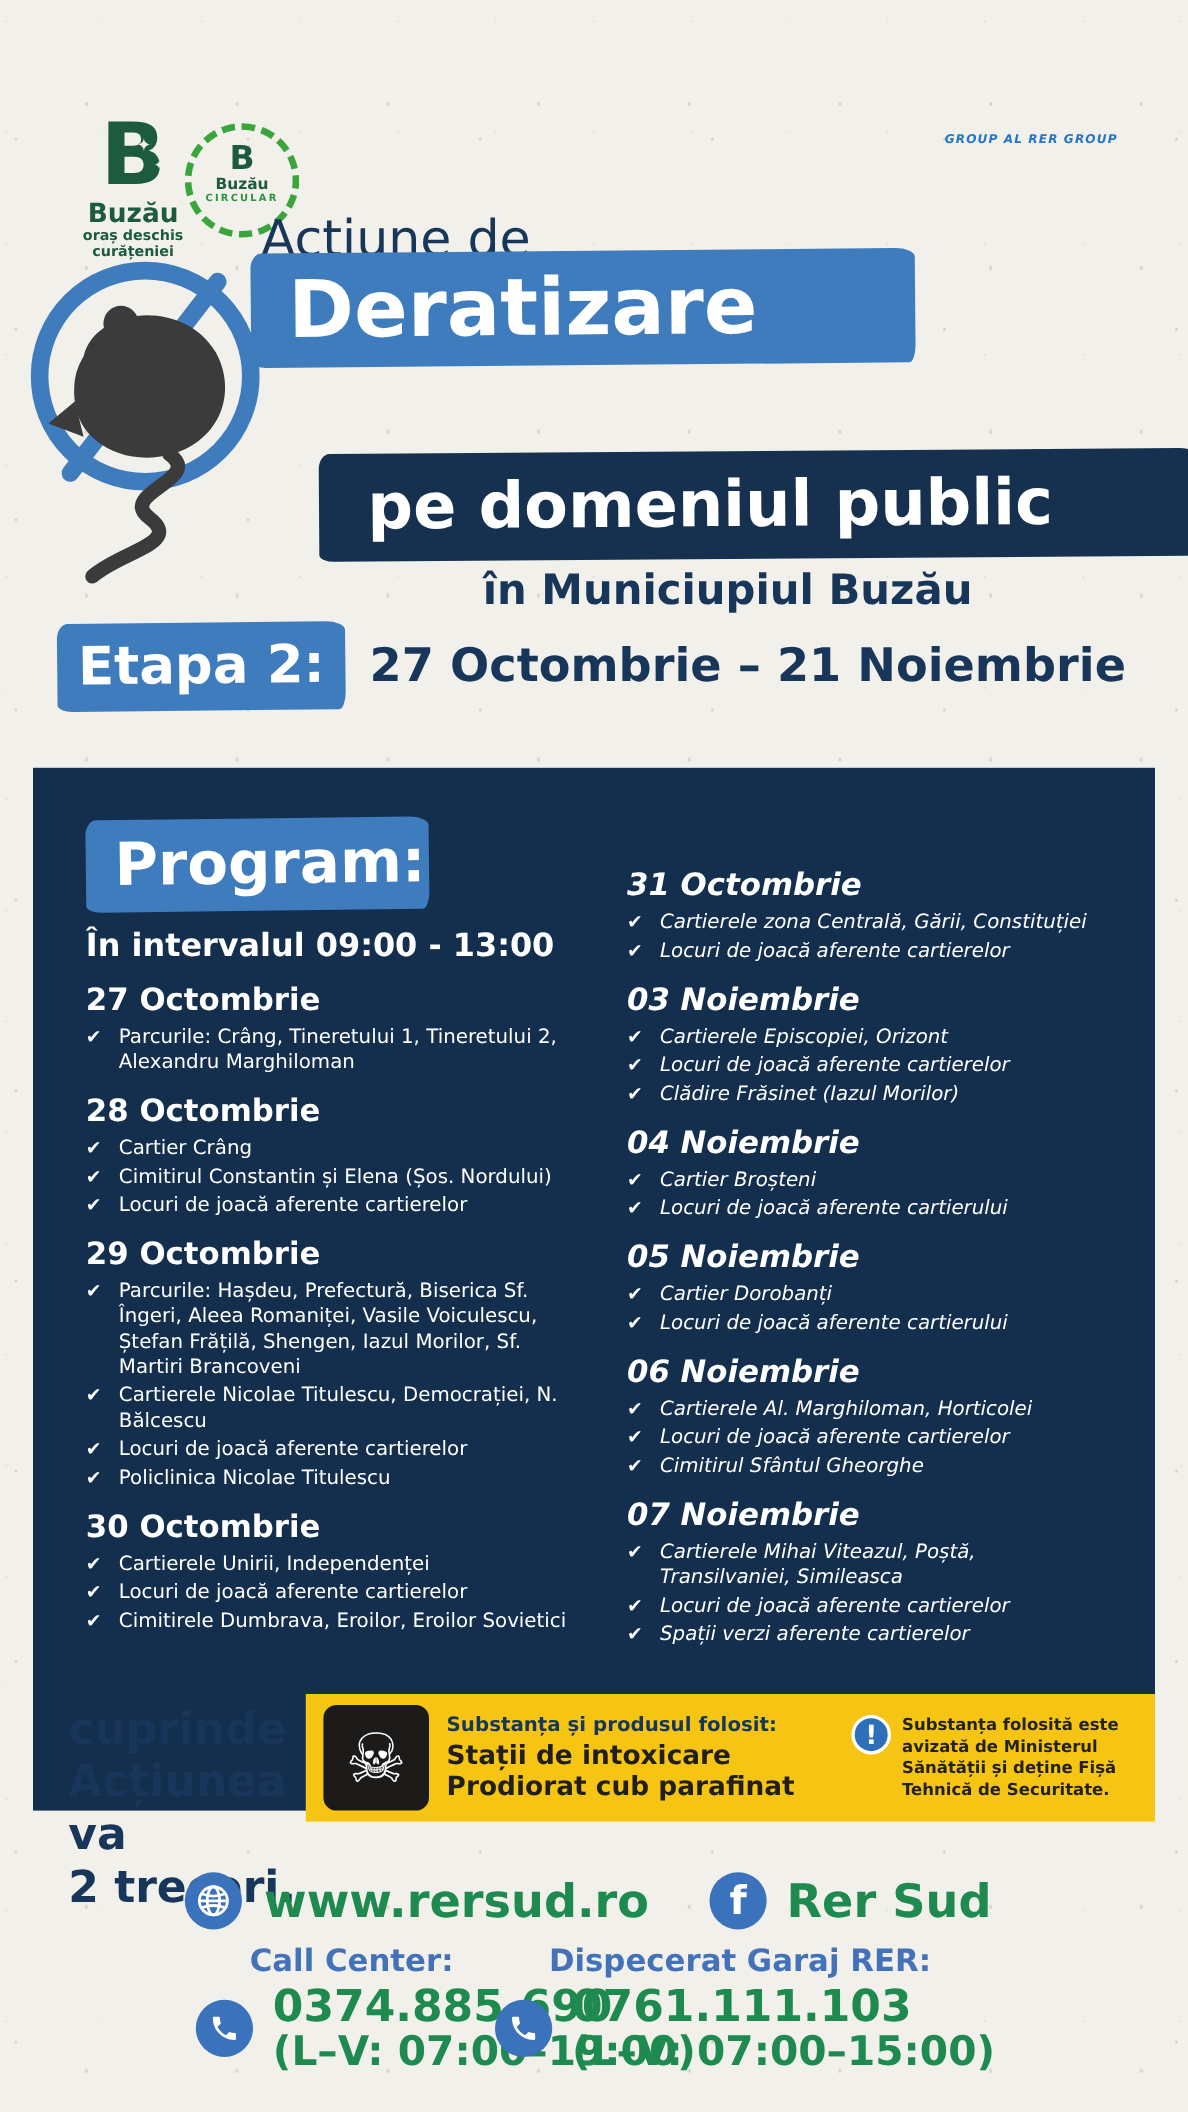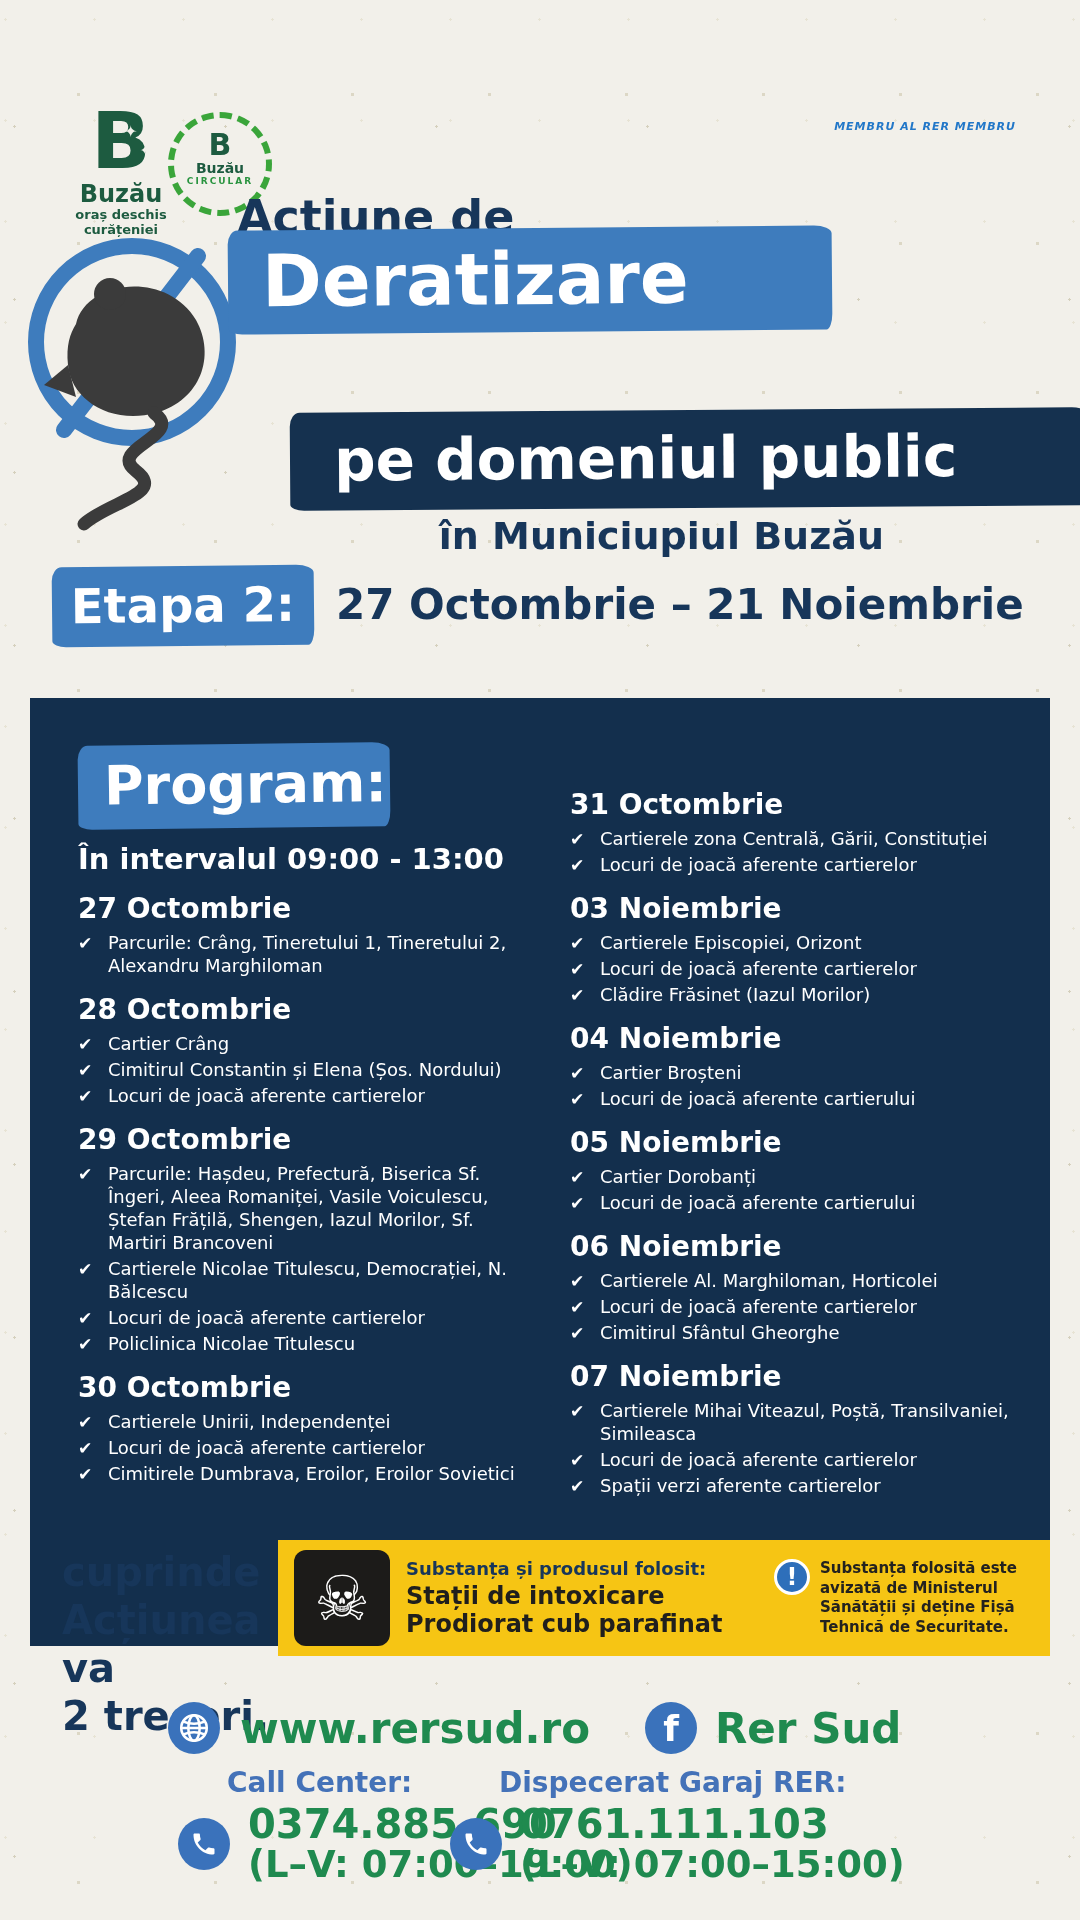--- a/index.html
+++ b/index.html
@@ -30,38 +30,38 @@
   .logo-circular .ccirc{ font-size:9px; font-weight:bold; letter-spacing:2px; color:#2a9440;}
 
   .logo-rersud{ right:58px; top:118px; text-align:center; }
   .logo-rersud .word{ display:flex; align-items:center; gap:8px; }
   .logo-rersud .rer{ font-size:42px; font-weight:bold; font-style:italic; color:#1f8a4f; letter-spacing:1px;}
   .logo-rersud .sud{ font-size:42px; font-weight:bold; font-style:italic; color:#2277c8; letter-spacing:1px;}
   .logo-rersud .membership{ font-size:11px; font-weight:bold; font-style:italic; color:#2277c8;
     letter-spacing:1px; margin-top:2px; text-align:right; padding-right:6px;}
 
   
-  .title-pre{ left:237px; top:190px; font-size:46px; font-weight:bold; color:#17365a; }
+  .title-pre{ left:237px; top:190px; font-size:46px; font-weight:normal; color:#17365a; }
   .brush{ border-radius:10px 18px 6px 14px / 14px 8px 16px 6px; }
   .brush-deratizare{ left:228px; top:228px; width:604px; height:104px; background:#3e7cbd;
     transform:rotate(-0.5deg); color:#fff; font-size:72px; font-weight:bold; line-height:102px; padding-left:34px;}
   .brush-public{ left:290px; top:410px; width:800px; height:98px; background:#15314f;
     transform:rotate(-0.4deg); color:#fff; font-size:58px; font-weight:bold; line-height:96px; padding-left:44px;}
   .title-location{ right:196px; top:514px; font-size:38px; font-weight:bold; color:#17365a;}
   .brush-etapa{ left:52px; top:566px; width:262px; height:80px; background:#3e7cbd; transform:rotate(-0.6deg);
     color:#fff; font-size:48px; font-weight:bold; text-align:center; line-height:78px;}
   .stage-dates{ left:336px; top:580px; font-size:42px; font-weight:bold; color:#17365a; }
 
   
   .rat{ left:14px; top:184px; width:236px; height:352px; }
 
   
   .panel{ left:30px; top:698px; width:1020px; height:948px; background:#132f4d; display:flex; }
   .col-left{ width:510px; padding:46px 0 0 48px; }
-  .col-right{ flex:1; padding:74px 32px 0 30px; }
+  .col-right{ flex:1; padding:74px 32px 0 30px;font-style:italic; }
   .brush-program{ width:312px; height:84px; background:#3e7cbd; transform:rotate(-0.7deg);
     color:#fff; font-size:54px; font-weight:bold; line-height:82px; padding-left:26px; margin-bottom:14px;}
   .interval{ font-size:29px; font-weight:bold; color:#fff; margin-bottom:4px;}
   .group{ margin-top:16px; }
   .date{ font-size:28px; font-weight:bold; color:#fff; margin-bottom:6px; }
   .item{ position:relative; padding-left:30px; font-size:18px; color:#fff; line-height:23px; margin-bottom:3px; max-width:452px;}
   .col-right .item{ max-width:440px; }
   .item .check{ position:absolute; left:0; top:1px; font-size:17px; font-weight:bold; }
 
   
@@ -107,21 +107,21 @@
     <div class="ltag">curățeniei</div>
   </div>
 
   <div class="abs logo-circular">
     <div class="cb">B</div>
     <div class="cname">Buzău</div>
     <div class="ccirc">CIRCULAR</div>
   </div>
 
   <div class="abs logo-rersud">
-    <div class="membership">MEMBRU AL RER MEMBRU</div>
+    <div class="membership">GROUP AL RER GROUP</div>
   </div>
 
   <svg class="abs rat" viewBox="0 0 236 352">
     <circle cx="118" cy="158" r="96" fill="none" stroke="#3e7cbd" stroke-width="16"></circle>
     <line x1="184" y1="72" x2="50" y2="246" stroke="#3e7cbd" stroke-width="16" stroke-linecap="round"></line>
     <path d="M62,140 C72,96 152,86 182,136 C202,172 187,216 142,229 C97,241 57,216 54,181 C52,161 56,150 62,140 Z" fill="#3b3b3b"></path>
     <circle cx="96" cy="110" r="16" fill="#3b3b3b"></circle>
     <path d="M54,181 L30,201 L62,213 Z" fill="#3b3b3b"></path>
     <path d="M140,229 C172,252 92,264 122,287 C152,310 96,317 70,340" fill="none" stroke="#3b3b3b" stroke-width="13" stroke-linecap="round"></path>
   </svg>

